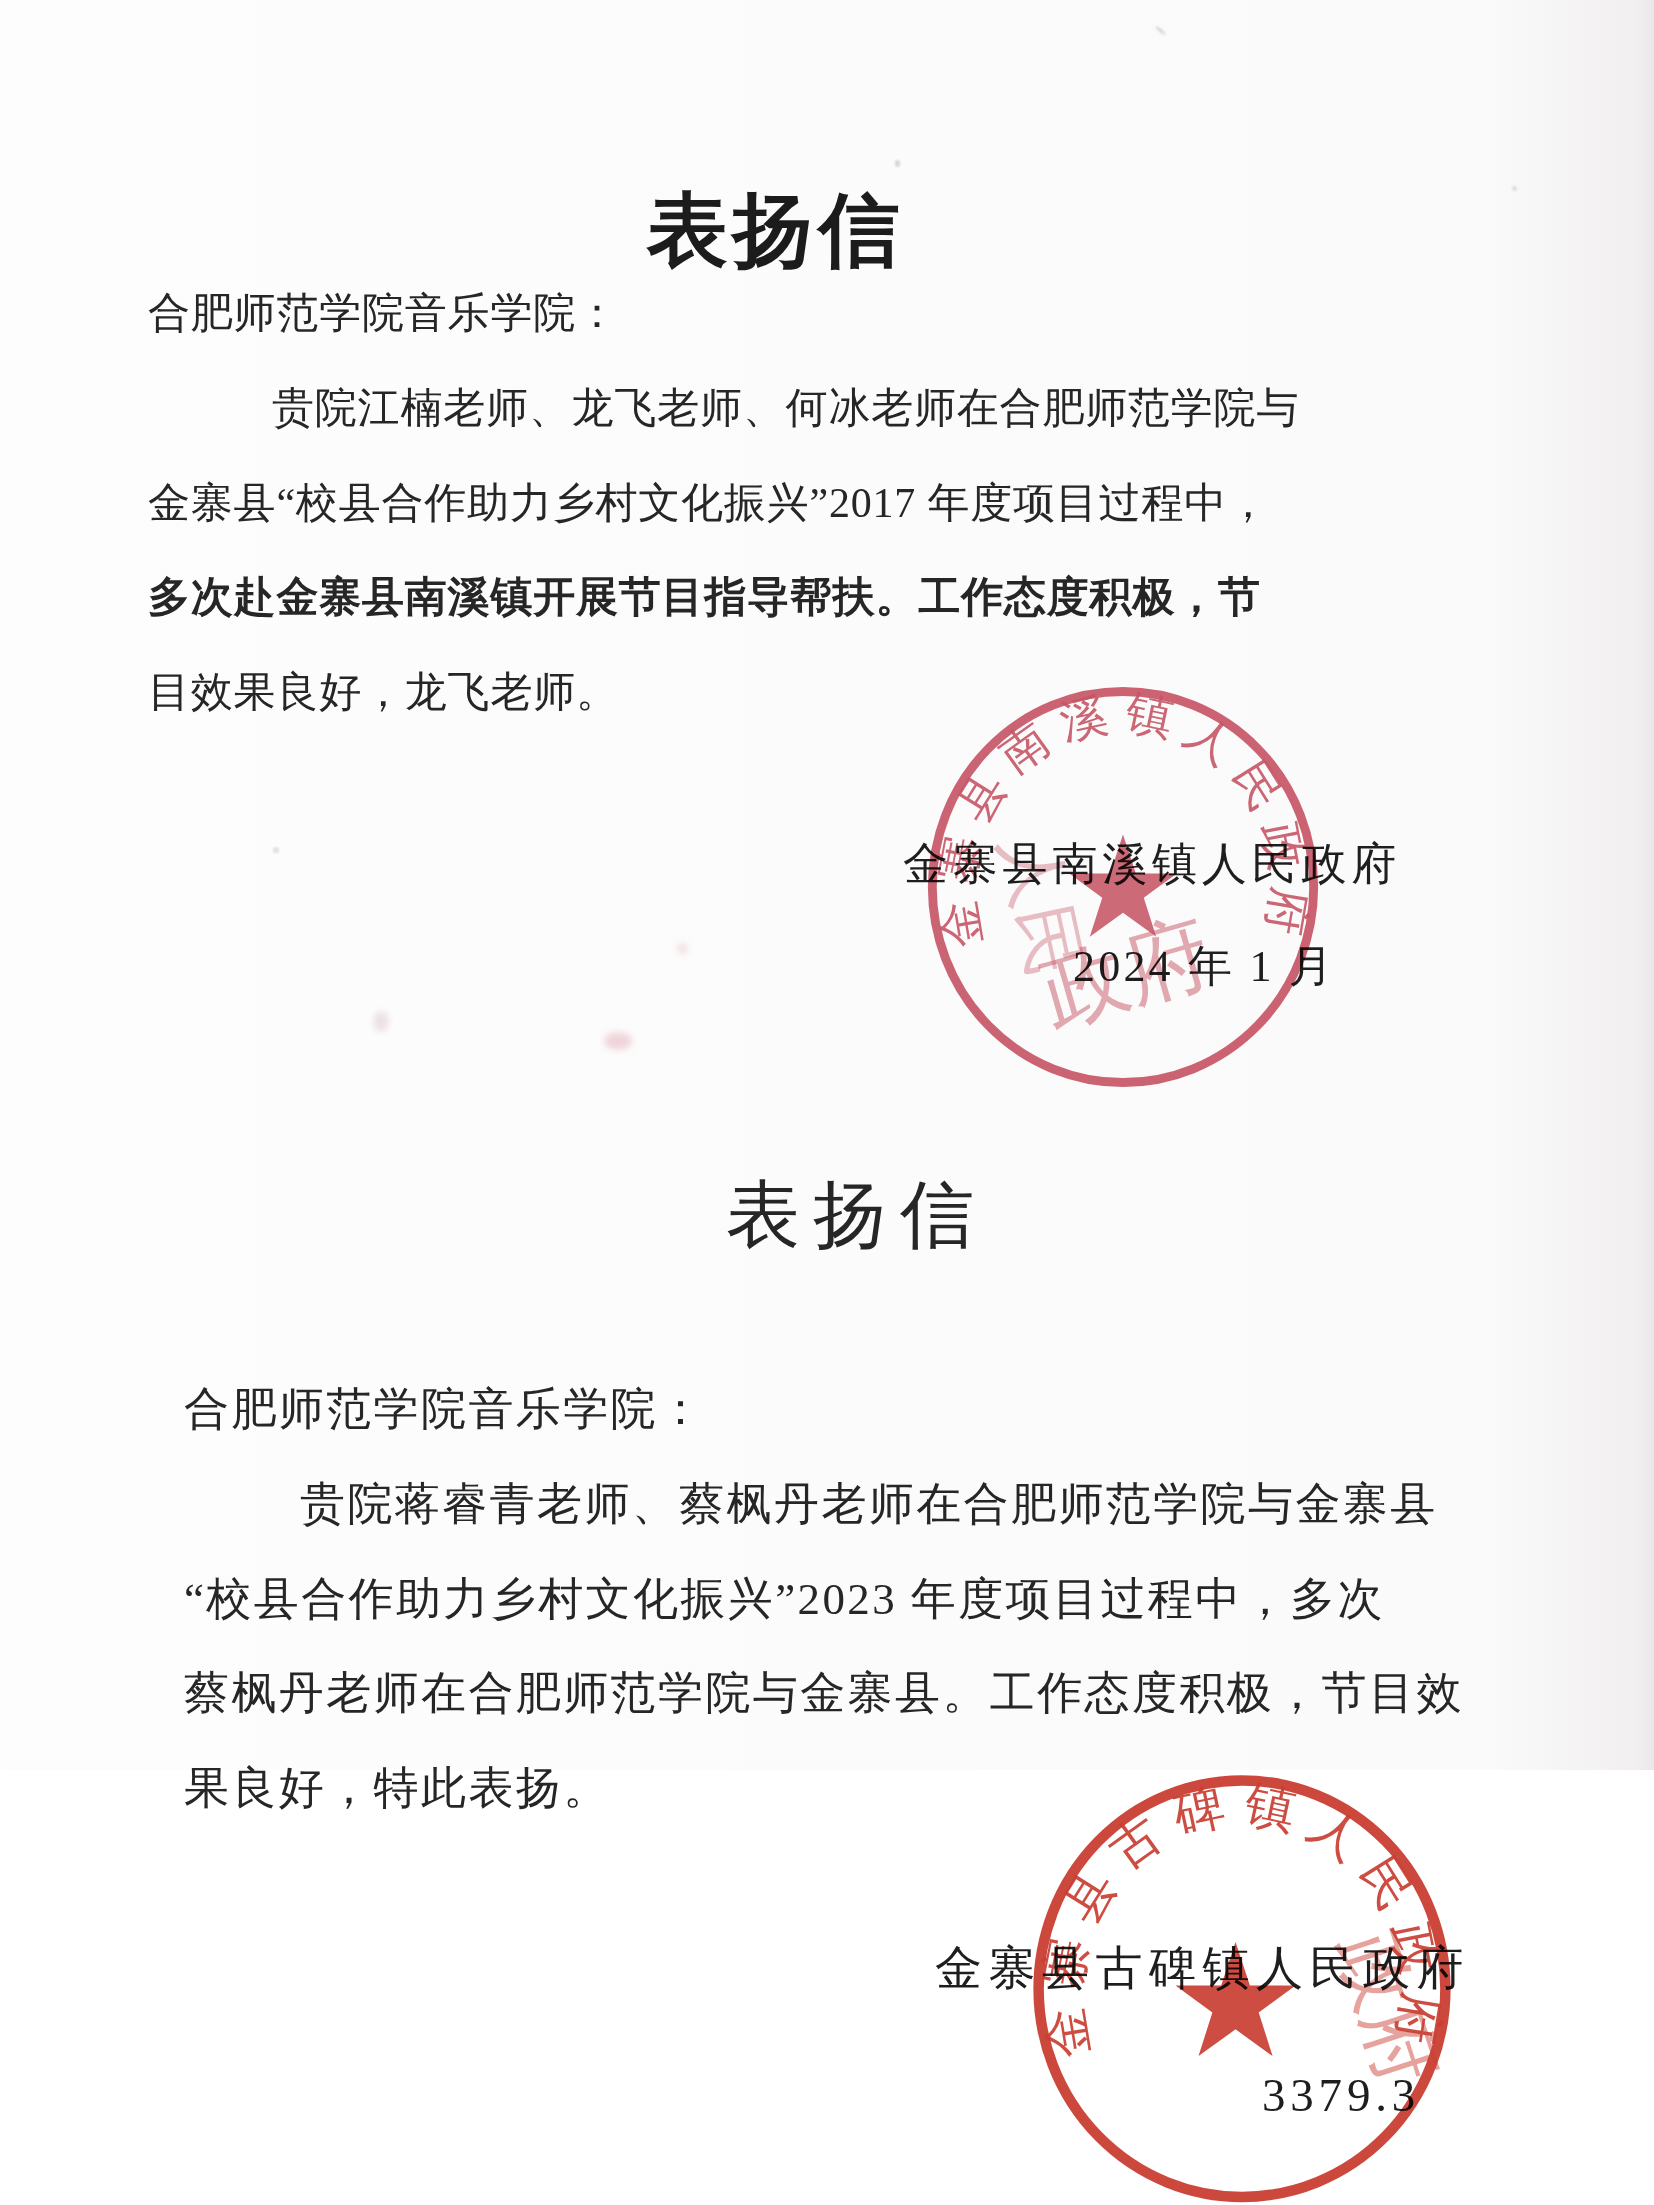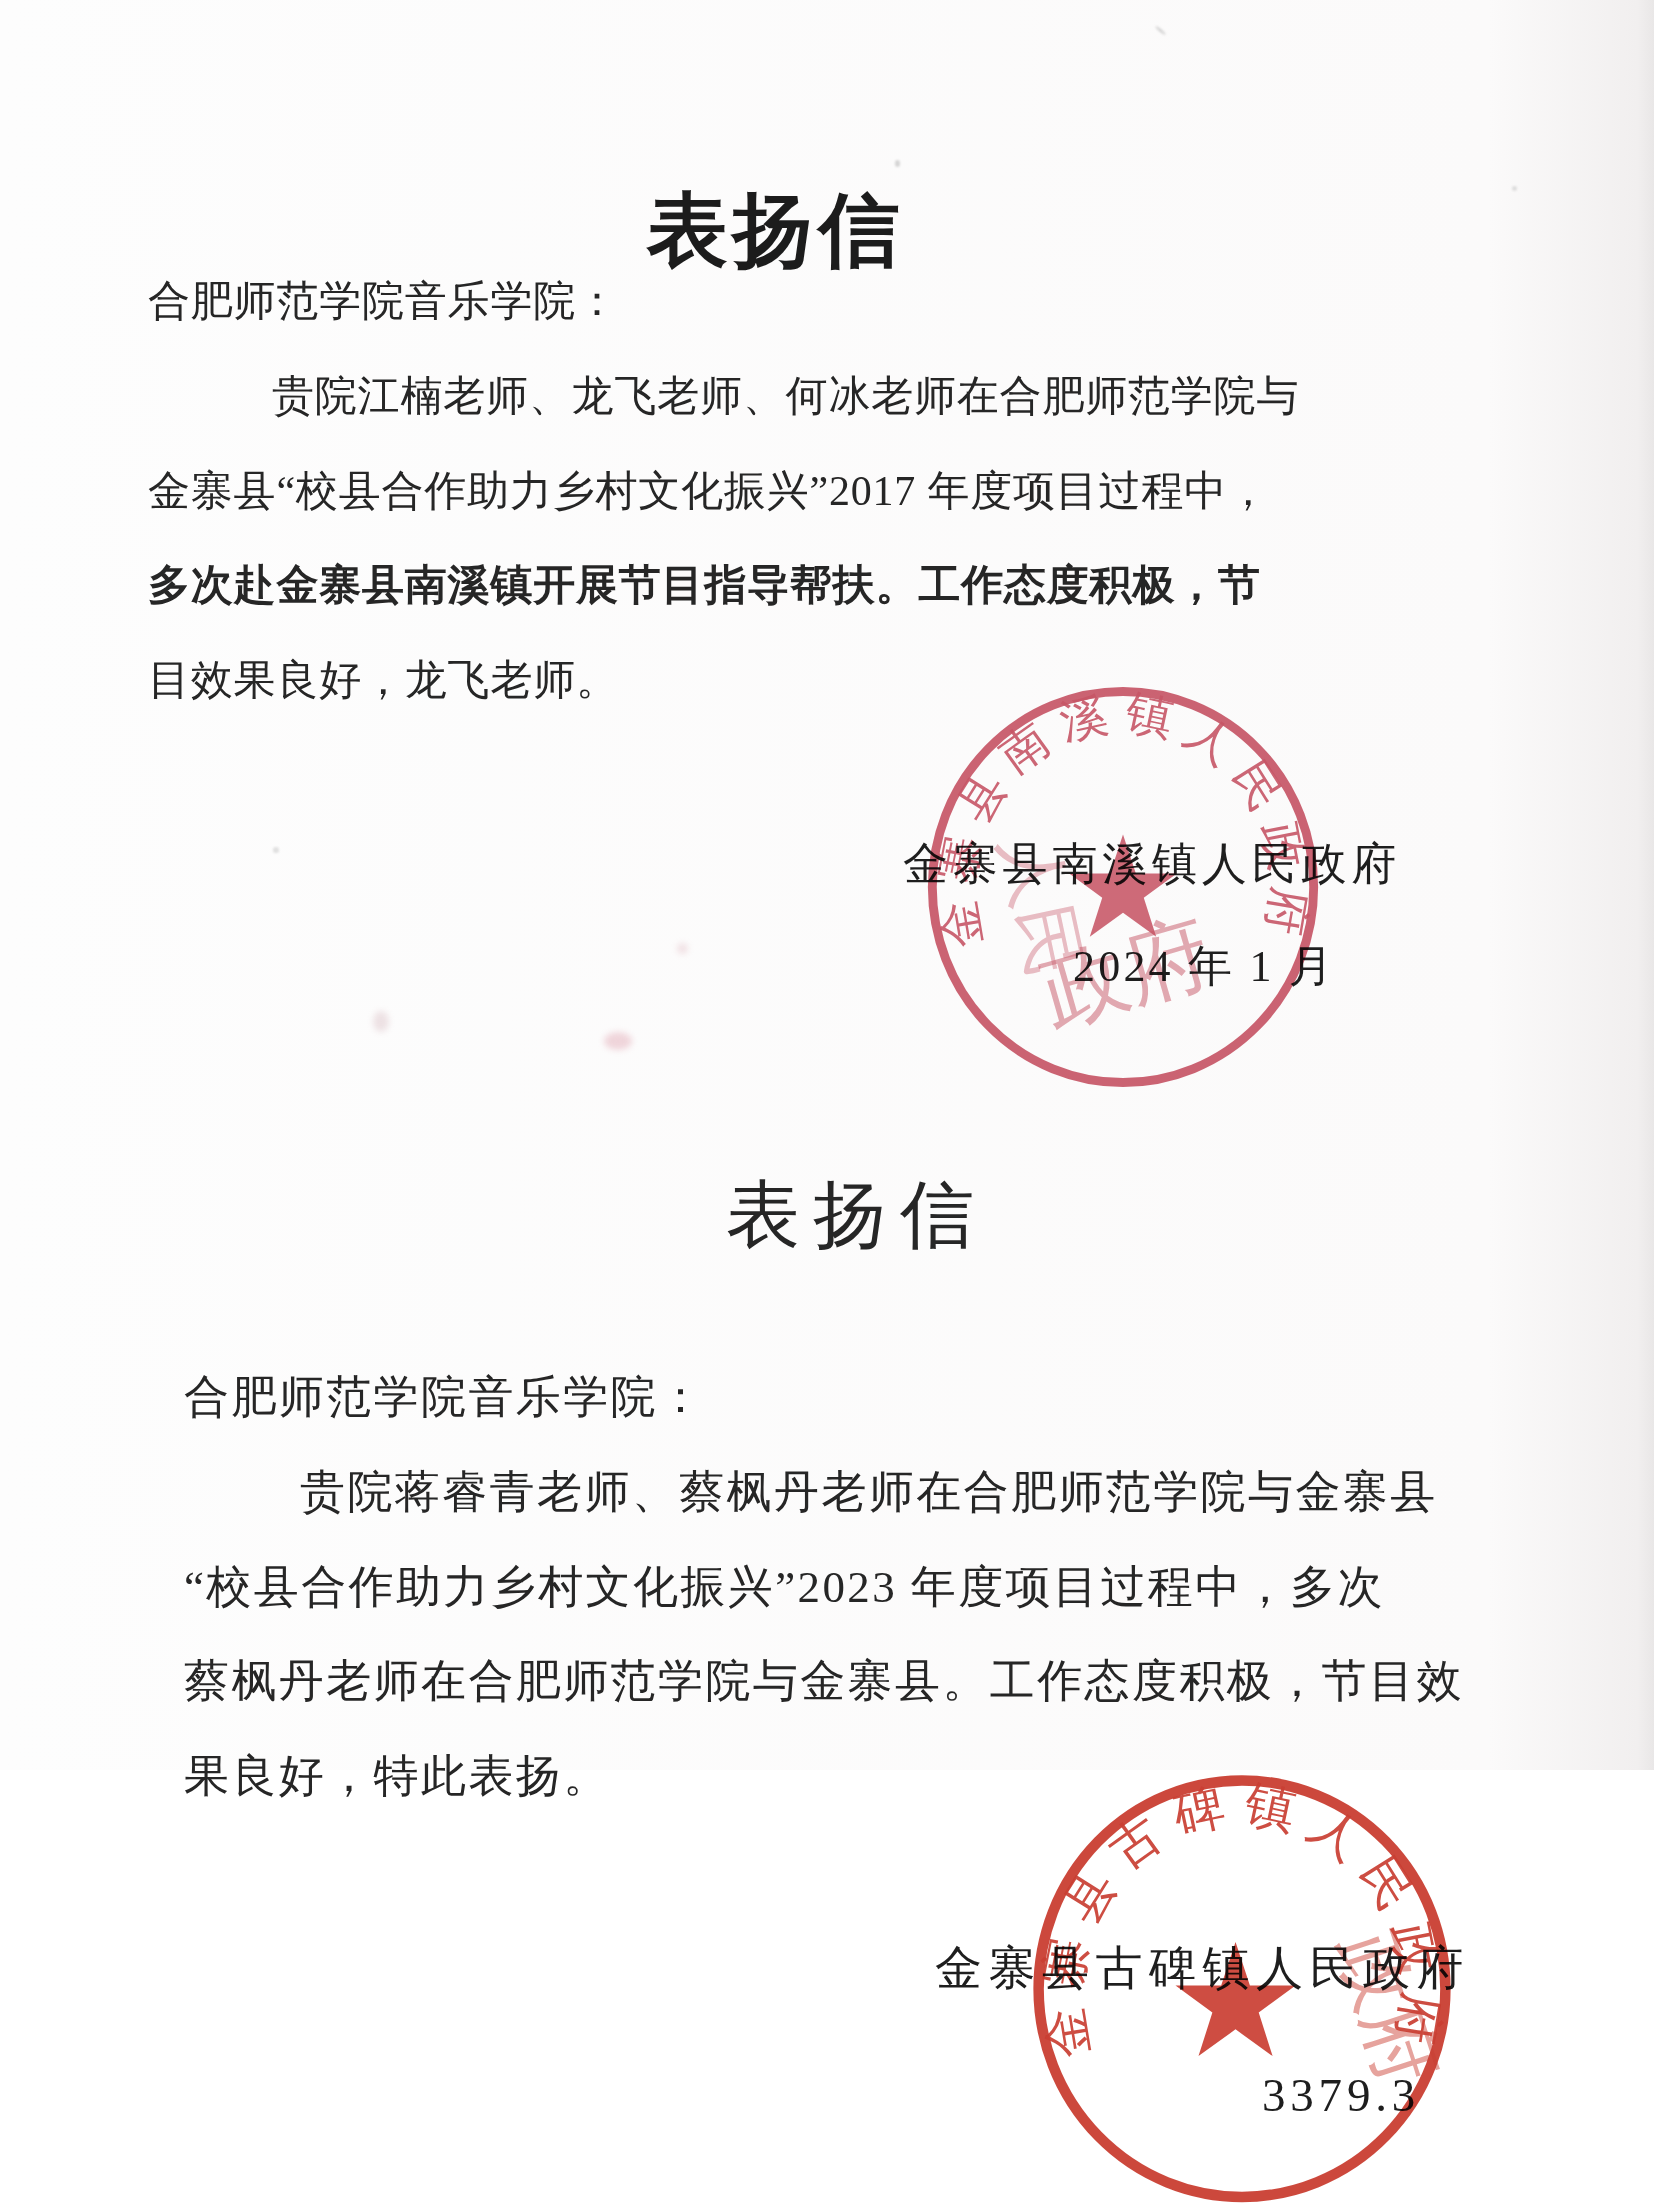--- a/index.html
+++ b/index.html
@@ -32,20 +32,21 @@
     top: 1116px;
     left: 81px;
     font-size: 74px;
     font-weight: 400;
     letter-spacing: 13px;
     color: #262626;
   }
   .bodyline {
     white-space: nowrap;
     color: #262626;
+    margin-top: 12px;
   }
   .l1 { font-size: 42px; letter-spacing: 0.8px; }
   .l2 { font-size: 45px; letter-spacing: 2.4px; }
   .sig {
     white-space: nowrap;
     color: #1e1e1e;
   }
   .stamp {
     mix-blend-mode: multiply;
     opacity: 0.93;

